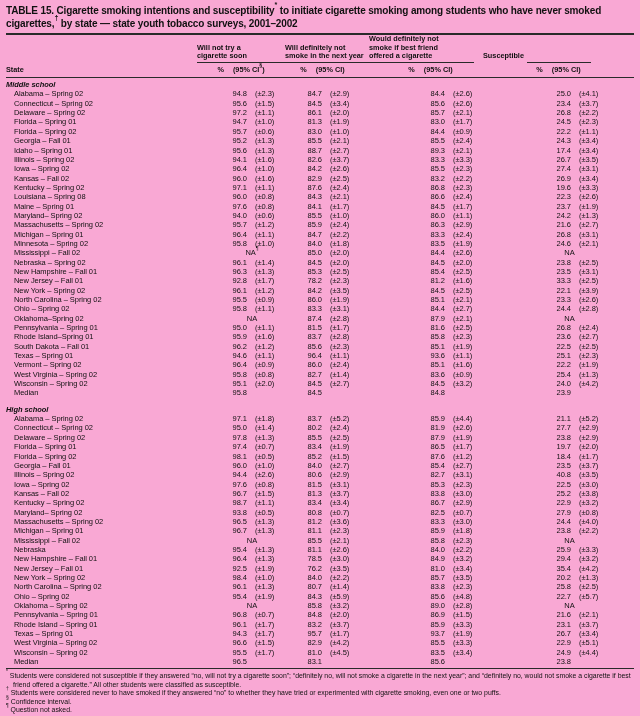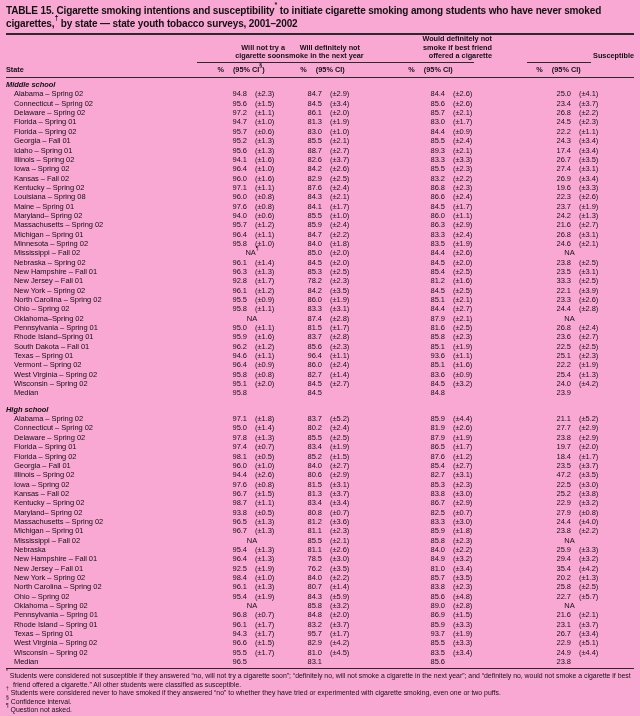--- a/index.html
+++ b/index.html
@@ -8,21 +8,21 @@
     padding:5px 6px 0 6px;background:#f9a8d4;
     font-family:"Liberation Sans", sans-serif;color:#111;
     overflow:hidden;
   }
   .title{font-size:10px;font-weight:700;line-height:12.5px;letter-spacing:-0.15px;}
   .top-rule{border-top:2px solid #2a2a2a;margin-top:3px;}
   table.tbl{width:628px;border-collapse:collapse;table-layout:fixed;}
   thead th{font-weight:700;font-size:7.3px;padding:0;vertical-align:bottom;color:#111;}
   th.state-h{text-align:left;padding:0 0 3px 0;}
   tr.subr th, th.state-h{border-bottom:1px solid #2a2a2a;}
-  .gh-inner div{text-align:right;line-height:8.7px;white-space:nowrap;}
+  .gh-inner div{text-align:left;line-height:8.7px;white-space:nowrap;}
   .gh-rule{height:1px;background:#2a2a2a;margin:1px auto 0 auto;}
   .g1 .gh-rule{width:94px;}
   .g2 .gh-rule{width:104px;}
   .g3 .gh-rule{width:86px;transform:translateX(9px);}
   .g4 .gh-rule{width:64px;}
   .g3 .gh-inner{transform:translateX(9px);}
   .sub-inner{display:flex;justify-content:center;gap:9px;padding:2px 0 3px 0;white-space:nowrap;}
   .g3 .sub-inner{transform:translateX(9px);}
   sup{font-size:0.72em;line-height:0;position:relative;top:-0.35em;}
   tbody td{font-size:7.5px;line-height:9.35px;padding:0;white-space:nowrap;letter-spacing:-0.05px;color:#111;}
@@ -545,21 +545,21 @@
           <td class="ci">(±3.7)</td>
         </tr>
         <tr>
           <td class="state">Illinois – Spring 02</td>
           <td class="pct">94.4</td>
           <td class="ci">(±2.6)</td>
           <td class="pct">80.6</td>
           <td class="ci">(±2.9)</td>
           <td class="pct">82.7</td>
           <td class="ci">(±3.1)</td>
-          <td class="pct">47.2</td>
+          <td class="pct">40.8</td>
           <td class="ci">(±3.5)</td>
         </tr>
         <tr>
           <td class="state">Iowa – Spring 02</td>
           <td class="pct">97.6</td>
           <td class="ci">(±0.8)</td>
           <td class="pct">81.5</td>
           <td class="ci">(±3.1)</td>
           <td class="pct">85.3</td>
           <td class="ci">(±2.3)</td>

